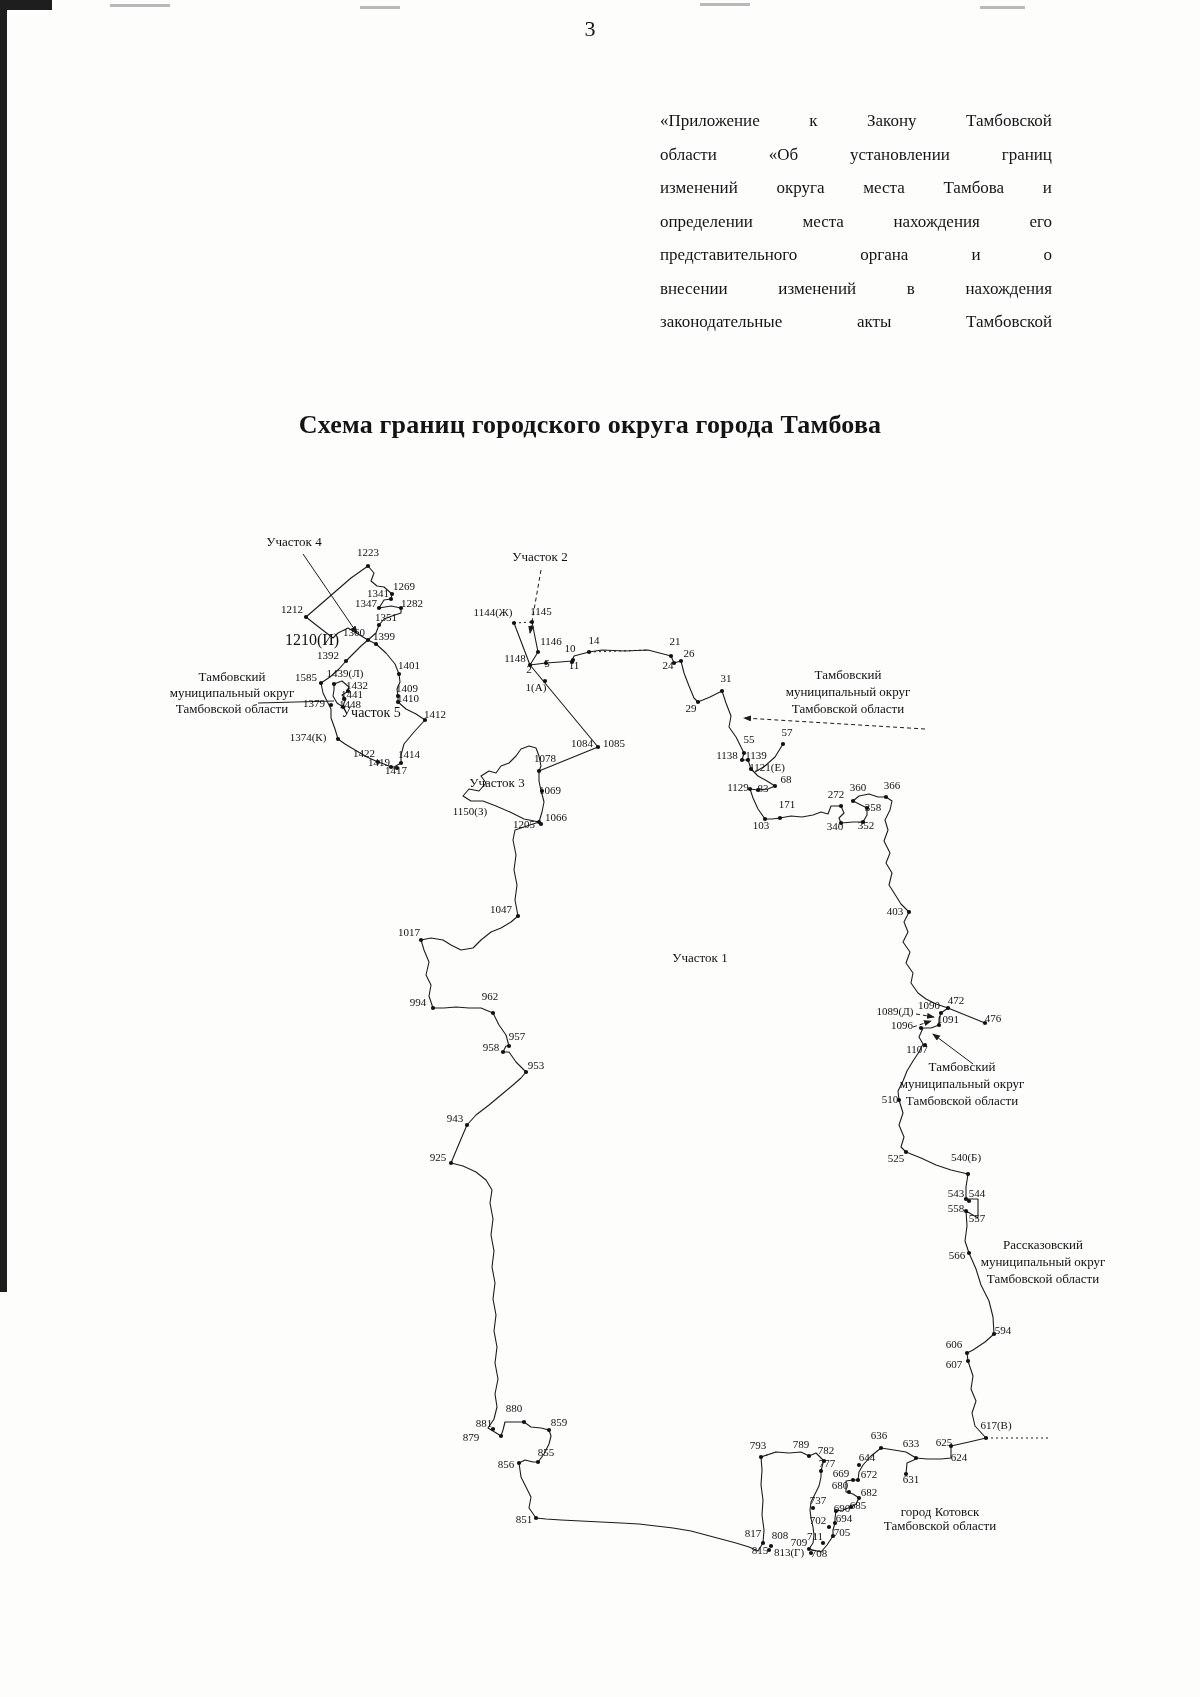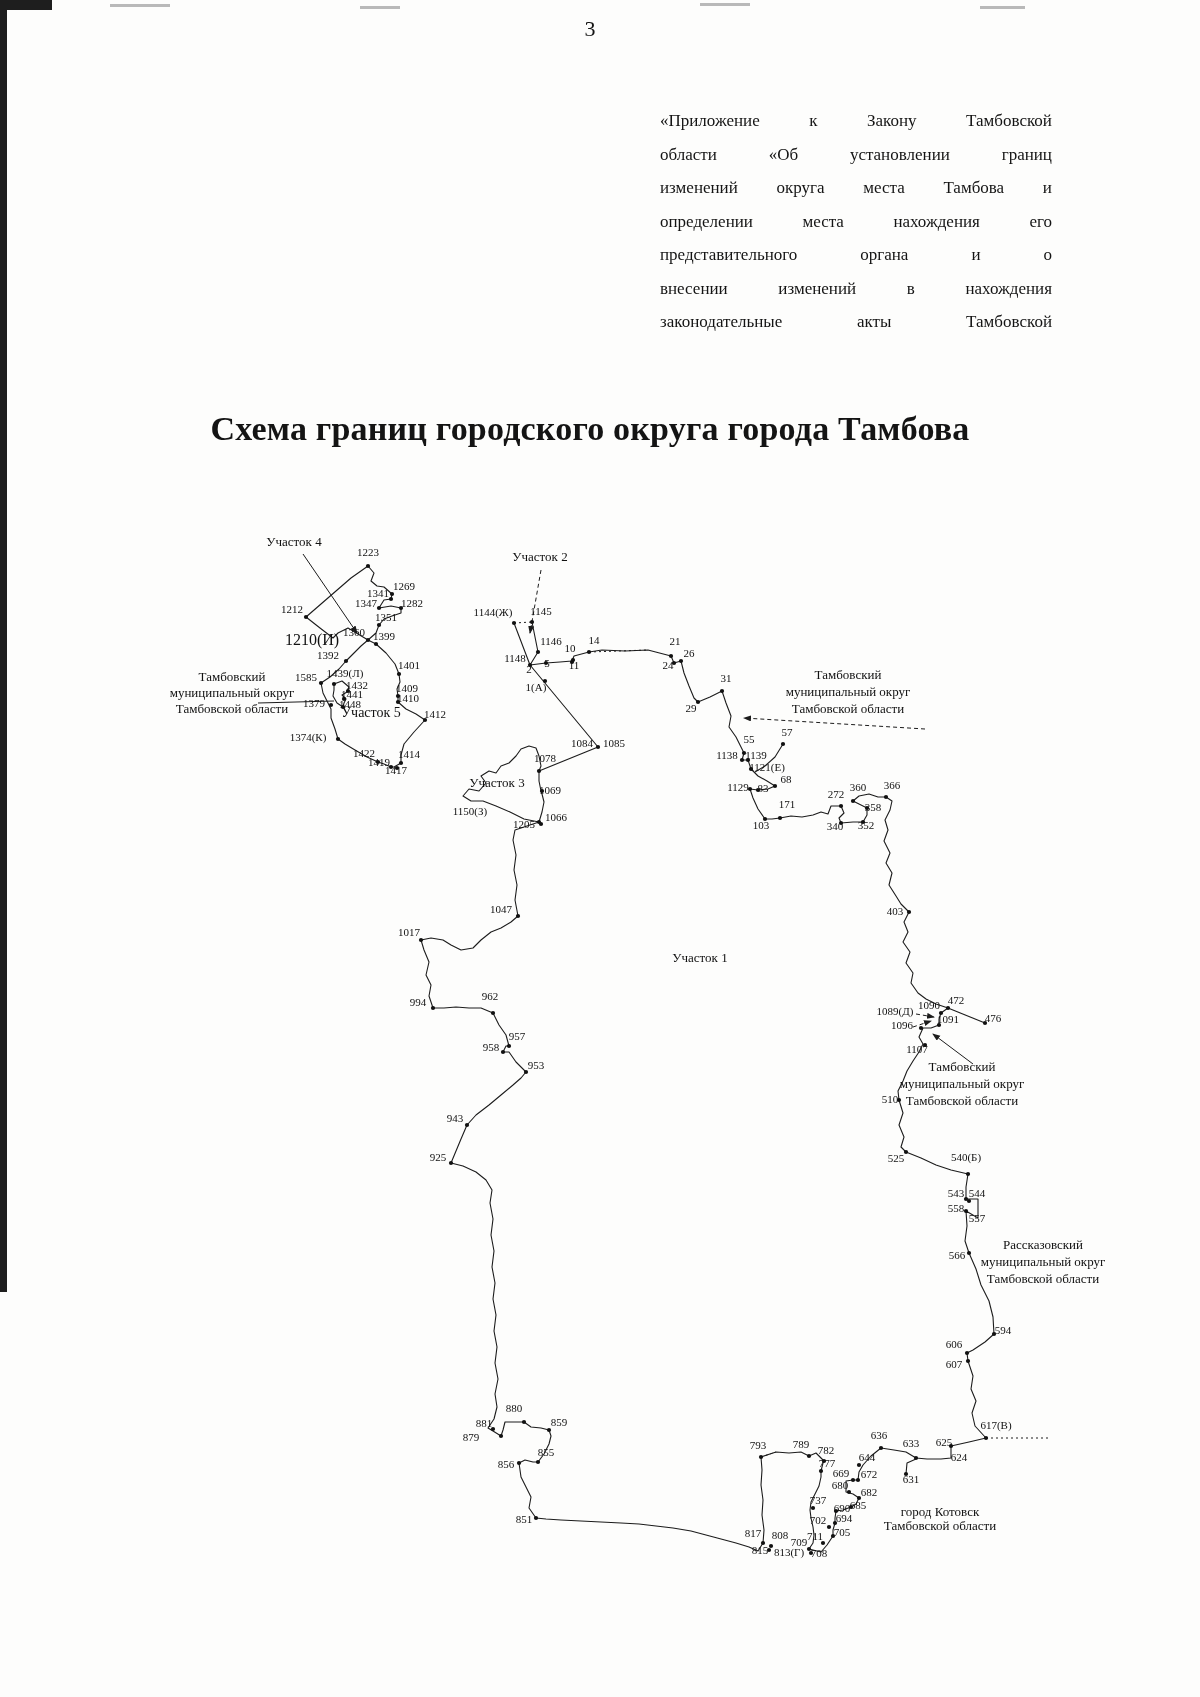--- a/index.html
+++ b/index.html
@@ -3,21 +3,21 @@
 <meta charset="utf-8">
 <style>
   html,body{margin:0;padding:0}
   body{width:1200px;height:1697px;background:#fdfdfc;position:relative;
        font-family:"Liberation Serif",serif;color:#141414;overflow:hidden}
   .pagenum{position:absolute;left:560px;top:16px;width:60px;text-align:center;font-size:22px}
   .preamble{position:absolute;left:660px;top:104px;width:392px;font-size:17px;line-height:33.5px}
   .preamble .jline{display:flex;justify-content:space-between;white-space:nowrap}
   .preamble .lline{display:block}
   .maptitle{position:absolute;left:180px;top:410px;width:820px;text-align:center;
-            font-weight:bold;font-size:34px;letter-spacing:.2px}
+            font-weight:bold;font-size:26px;letter-spacing:.2px}
   #map-svg{position:absolute;left:0;top:0}
   .bpath{fill:none;stroke:#1c1c1c;stroke-width:1.1;stroke-linejoin:round}
   .bdotted{fill:none;stroke:#1c1c1c;stroke-width:1;stroke-dasharray:2 3}
   .leader{stroke:#1c1c1c;stroke-width:1;fill:none}
   .leader.dashed{stroke-dasharray:4 3}
   .pt{font-size:11px;fill:#111;text-anchor:middle;font-family:"Liberation Serif",serif}
   .region{fill:#111;text-anchor:middle;font-family:"Liberation Serif",serif}
   .dot{fill:#111}
   .artifact{position:absolute;background:#1e1e1e}
   .artifact.light{background:#b9b9b9}

